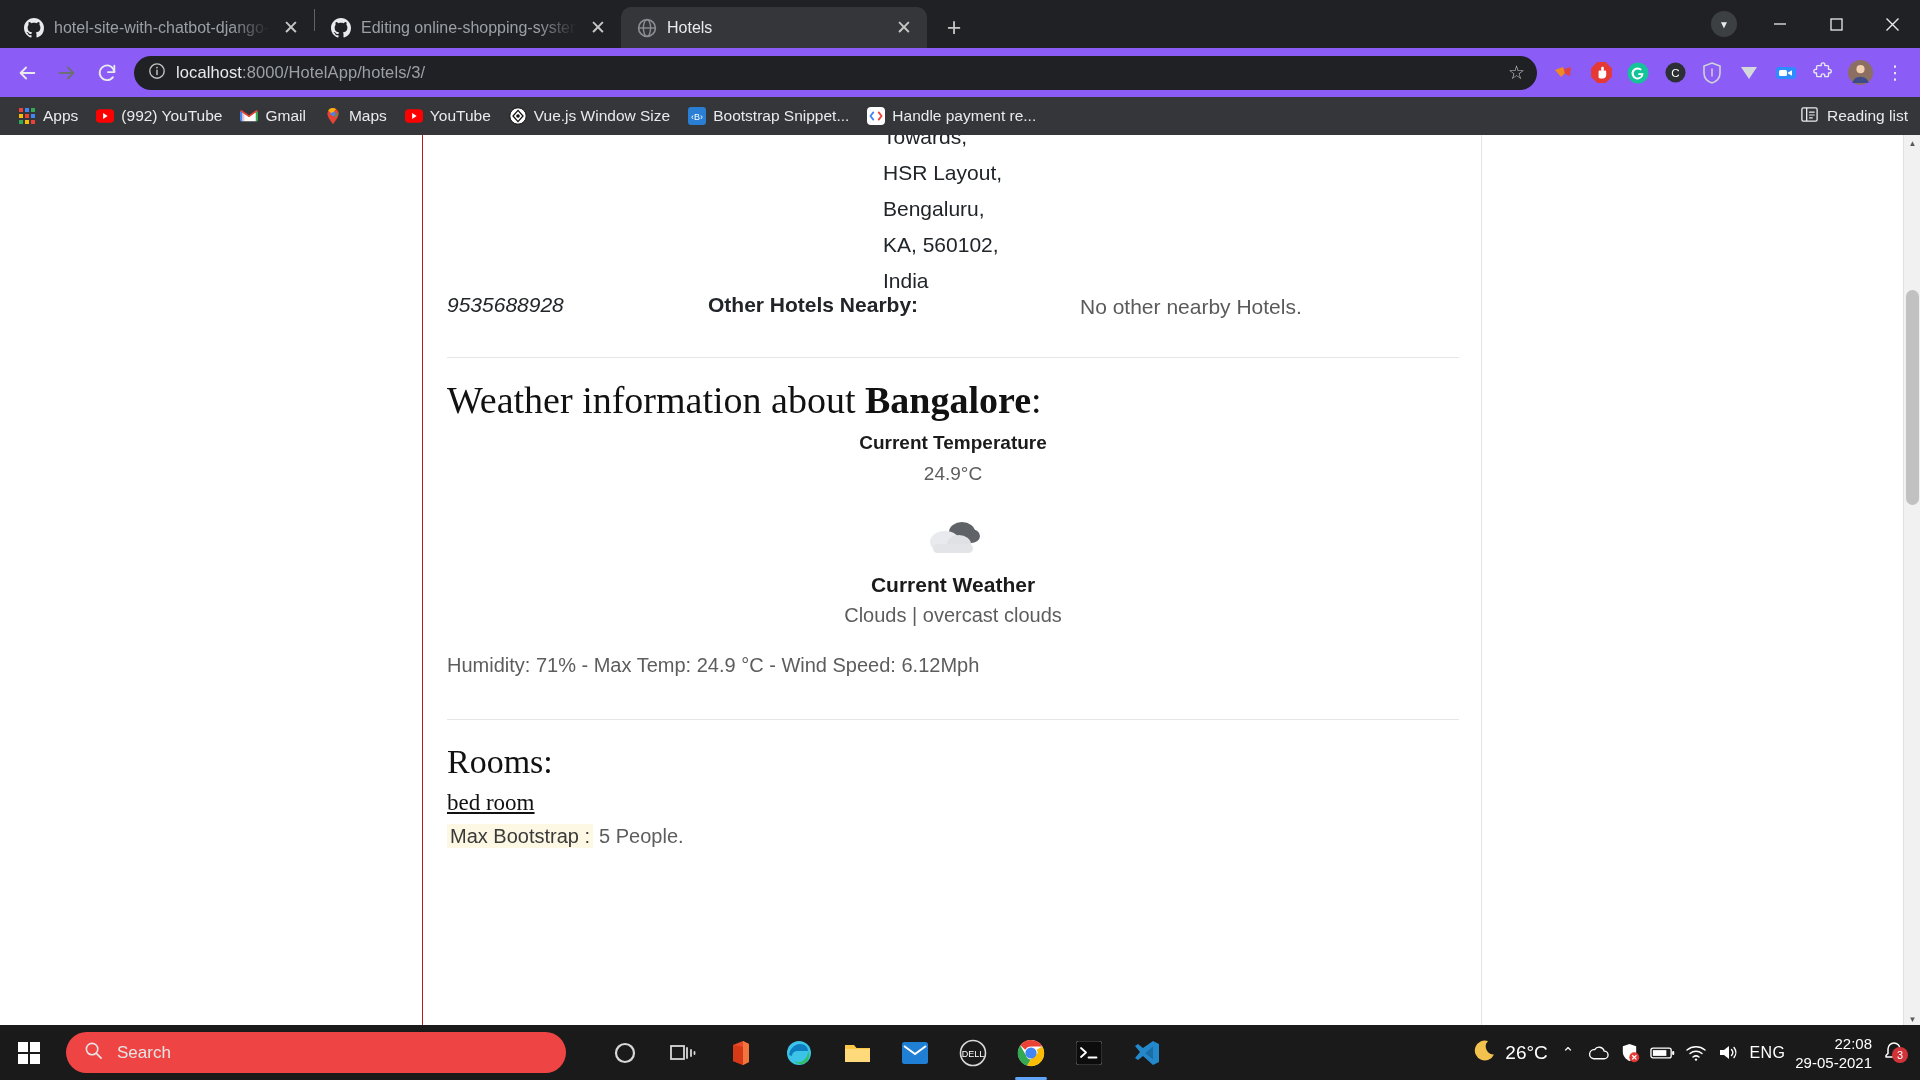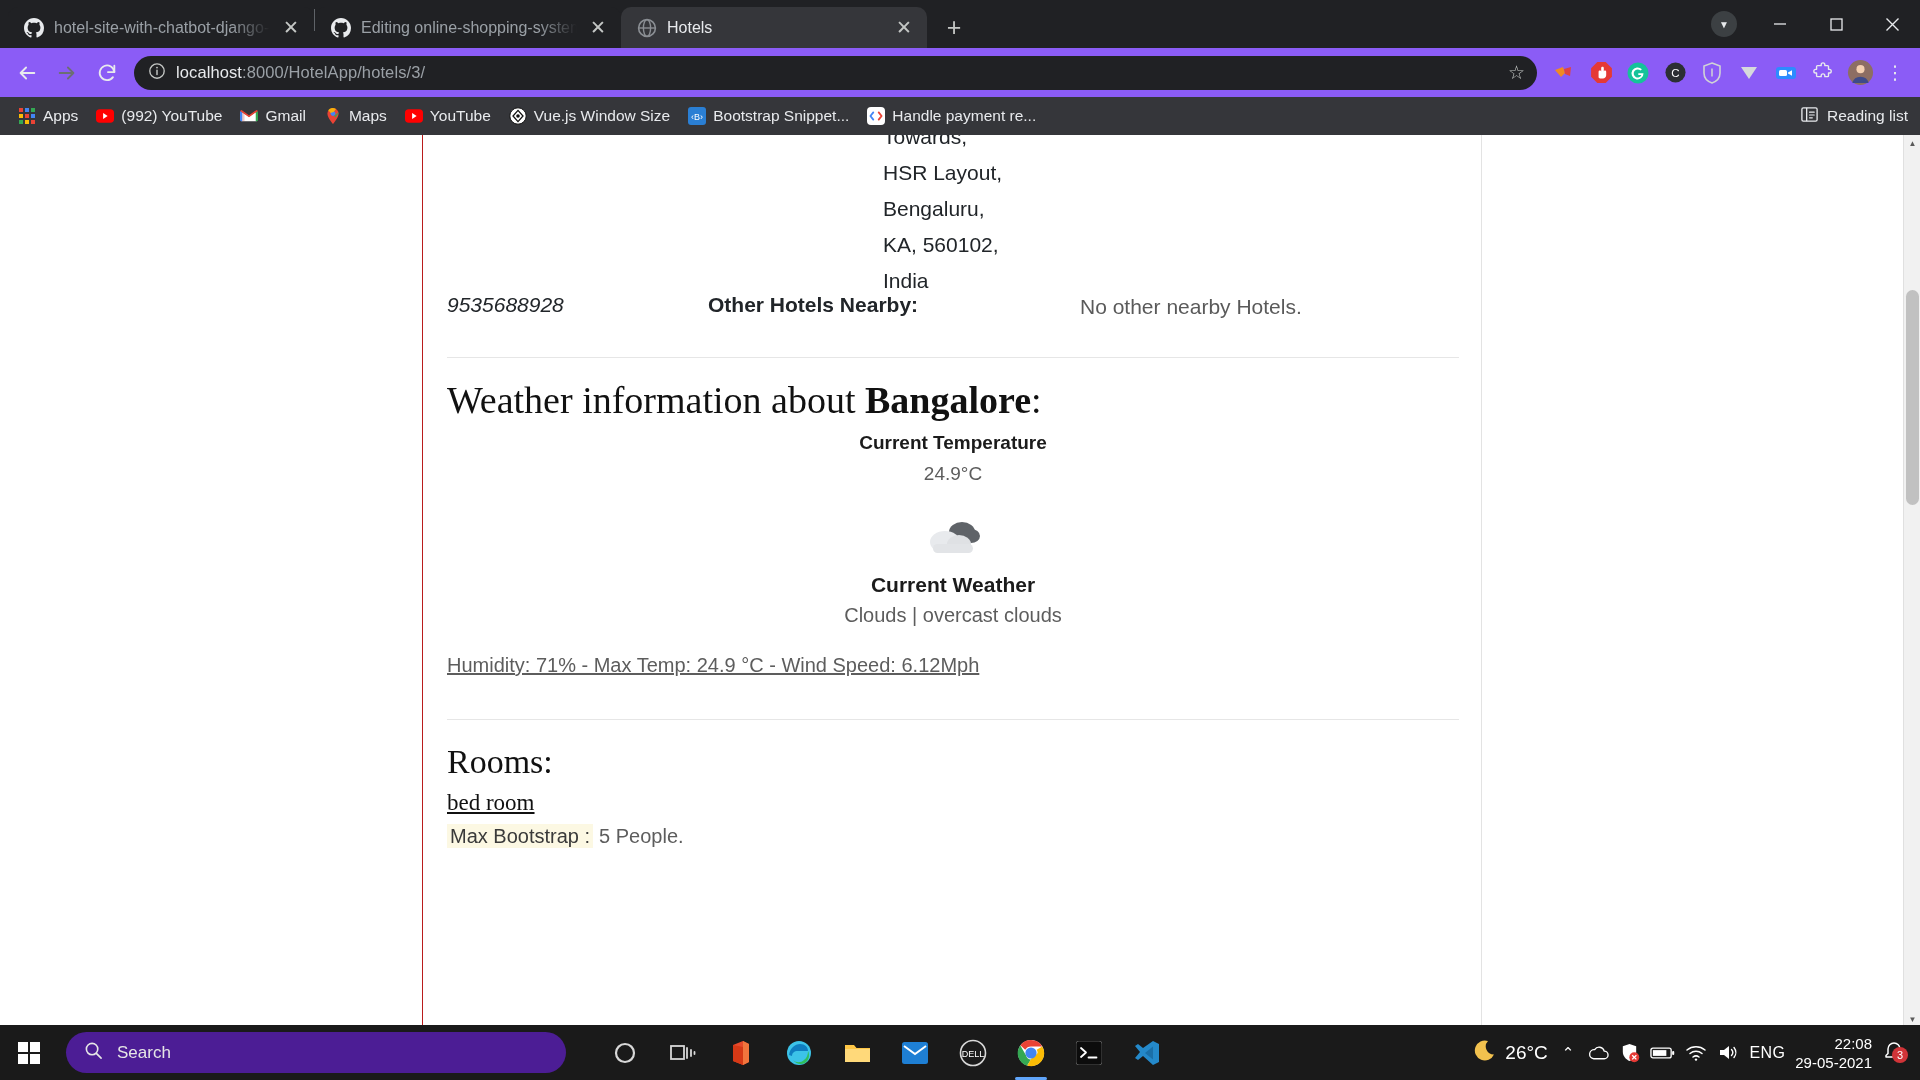--- a/index.html
+++ b/index.html
@@ -146,21 +146,21 @@
 
   .w-center { position: absolute; width: 1012px; left: 24px; text-align: center; }
   .cur-temp-label { top: 297px; font-size: 19px; font-weight: bold; color: #1b1b1b; }
   .cur-temp-val { top: 328px; font-size: 19px; color: #5d5d5d; }
   .w-icon { top: 380px; }
   .cur-weather-label { top: 438px; font-size: 21px; font-weight: bold; color: #1b1b1b; }
   .cur-weather-val { top: 469px; font-size: 20px; color: #5d5d5d; }
 
   .w-detail {
     position: absolute; left: 24px; top: 519px;
-    font-size: 20px; color: #5d5d5d; text-decoration: underline;
+    font-size: 20px; color: #5d5d5d;
   }
 
   .rooms-title {
     position: absolute; left: 24px; top: 608px;
     font-family: "Liberation Serif", serif;
     font-size: 34px; color: #111; font-weight: 400;
   }
   .room-link {
     position: absolute; left: 24px; top: 655px;
     font-family: "Liberation Serif", serif;
@@ -191,21 +191,21 @@
   .taskbar {
     position: absolute; bottom: 0; left: 0;
     width: 1920px; height: 55px; background: #1a1a1a;
     display: flex; align-items: center;
   }
   .start {
     width: 58px; height: 55px; display: flex;
     align-items: center; justify-content: center;
   }
   .searchbox {
-    width: 500px; height: 41px; background: #4c1d95;
+    width: 500px; height: 41px; background: #ef4444;
     border-radius: 21px; display: flex; align-items: center;
     gap: 14px; padding: 0 18px; margin-left: 8px;
   }
   .search-text { color: #e6e6e6; font-size: 17px; }
   .tb-icons {
     position: absolute; left: 600px; display: flex;
     align-items: center; height: 55px; gap: 8px;
   }
   .tb-ico {
     width: 50px; height: 55px; display: flex;

